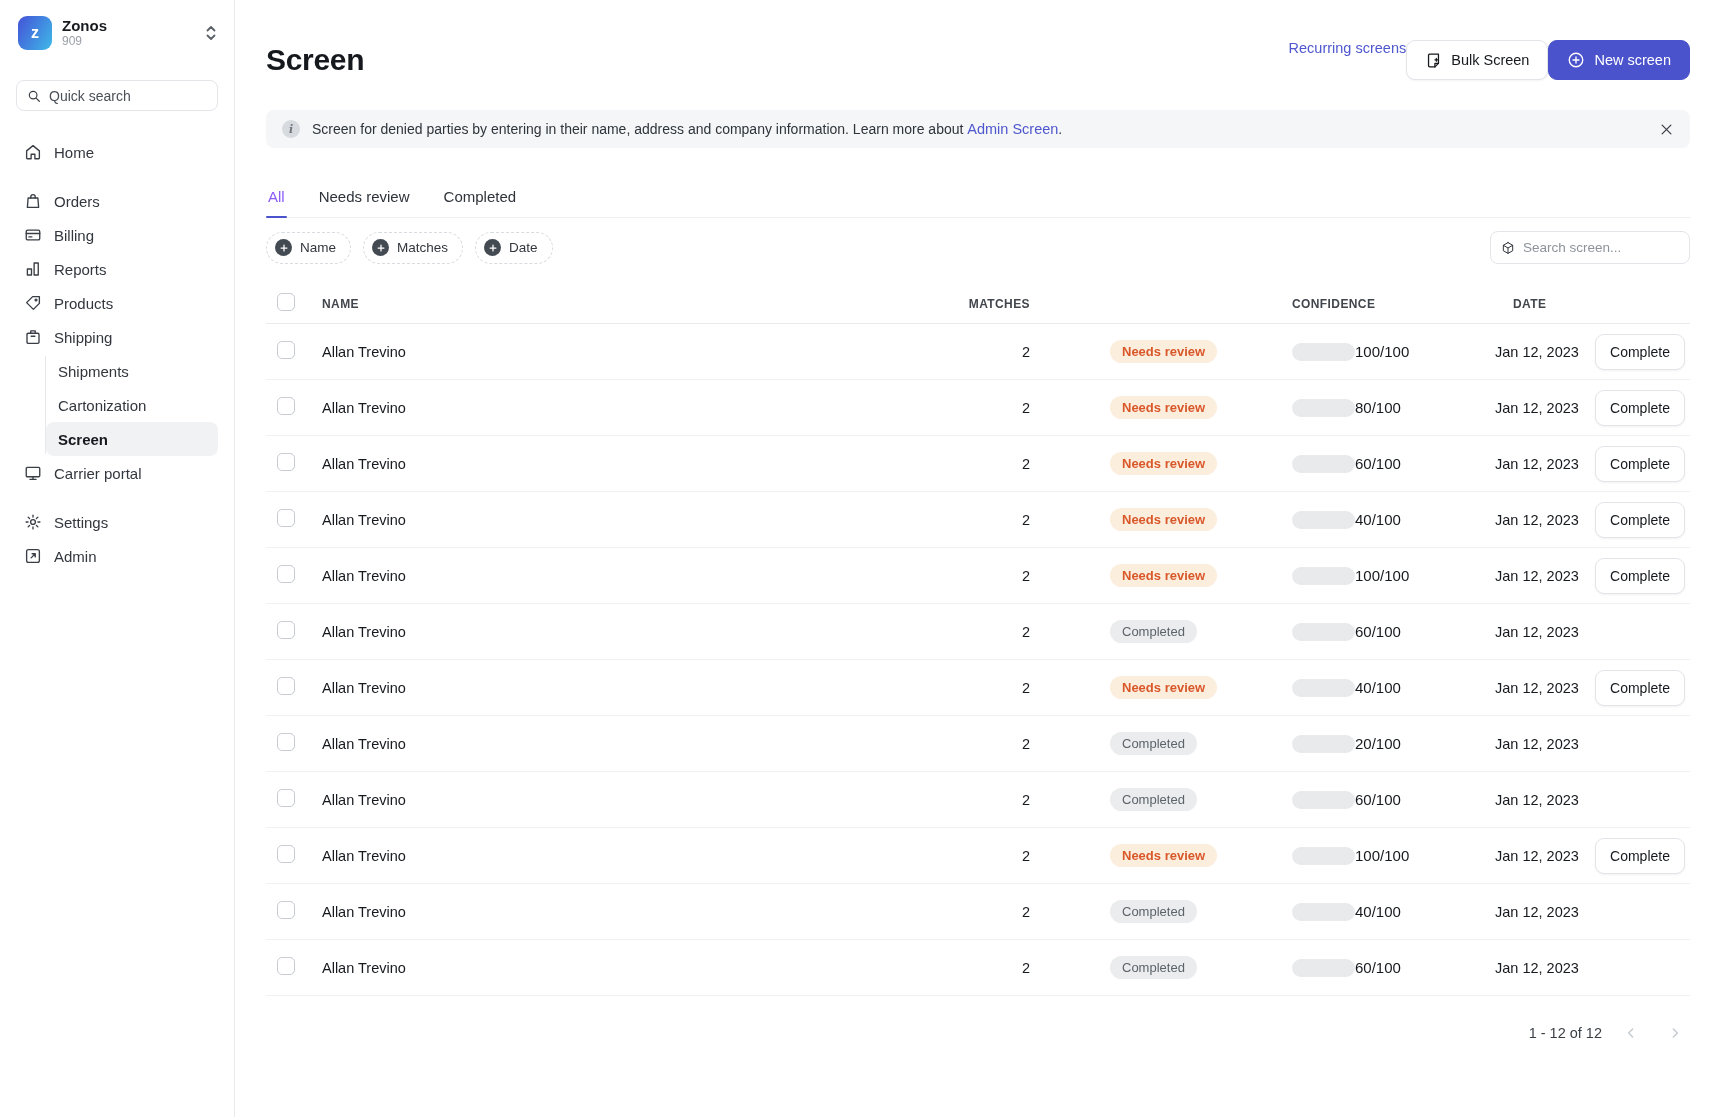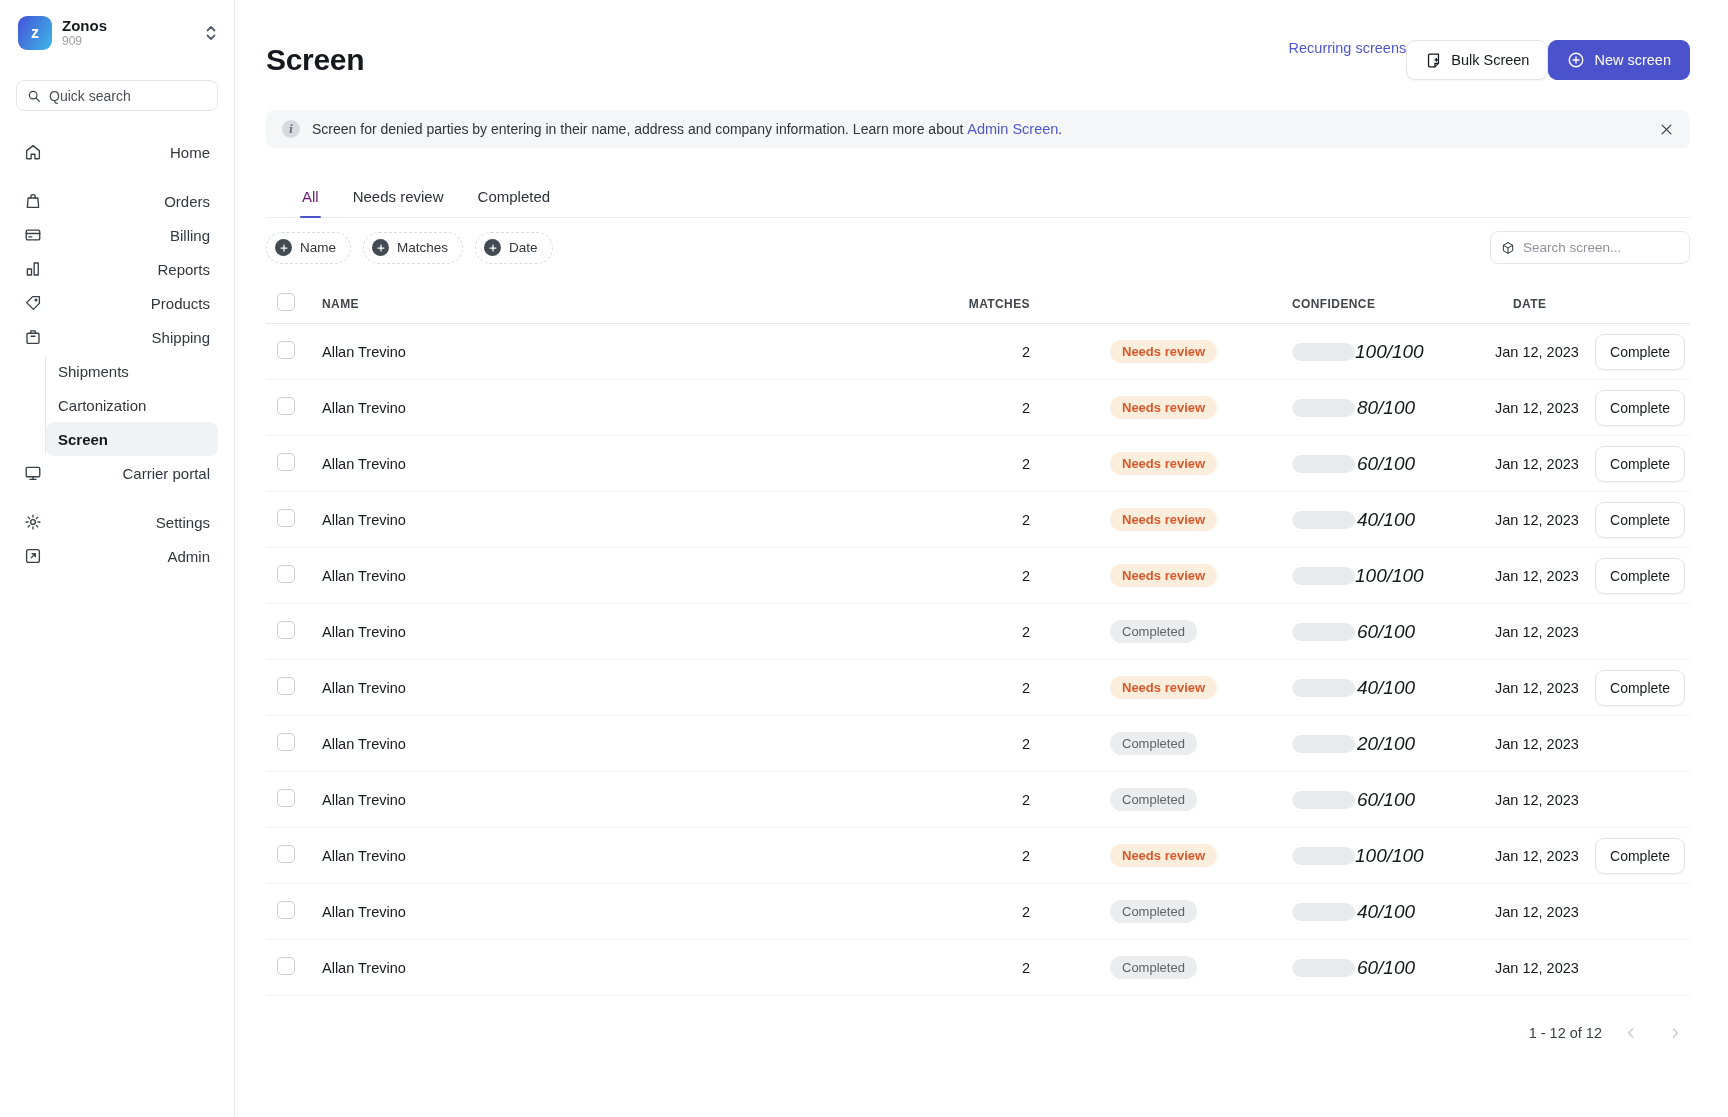--- a/index.html
+++ b/index.html
@@ -19,21 +19,21 @@
   .org-sub{font-size:12px;color:#9AA0A8;}
   .org-toggle{color:#5a6068;display:flex;align-items:center;cursor:pointer;}
   .qsearch{margin-top:30px;height:31px;border:1px solid #E3E5E9;border-radius:8px;
     display:flex;align-items:center;gap:8px;padding:0 10px;background:#fff;}
   .qsearch svg{color:#3a3f46;}
   .qsearch input{border:0;outline:0;font-size:14px;color:#3a3f46;width:100%;
     font-family:"Liberation Sans",sans-serif;background:transparent;}
   .qsearch input::placeholder{color:#4a5058;}
   nav{margin-top:24px;flex:1;display:flex;flex-direction:column;}
   .nav-item{height:34px;display:flex;align-items:center;gap:12px;padding:0 8px;
-    font-size:15px;color:#32373e;border-radius:8px;cursor:pointer;justify-content:space-between;}
+    font-size:15px;color:#32373e;border-radius:8px;cursor:pointer;}
   .nav-item svg{color:#3a3f46;flex:0 0 auto;}
   .gap-after{margin-bottom:15px;}
   .sub-wrap{position:relative;padding-left:30px;}
   .sub-wrap:before{content:"";position:absolute;left:29px;top:2px;bottom:2px;width:1px;background:#E5E7EA;}
   .sub-item{height:34px;display:flex;align-items:center;font-size:15px;color:#32373e;
     padding:0 12px;border-radius:8px;cursor:pointer;}
   .sub-item.active{background:#F1F2F4;font-weight:700;color:#16191d;}
   .user{display:flex;align-items:center;gap:11px;padding:4px 2px 0 2px;}
   .avatar{width:36px;height:36px;border-radius:50%;overflow:hidden;flex:0 0 auto;}
   .user-meta{line-height:1.2;}
@@ -52,21 +52,21 @@
     box-shadow:0 1px 2px rgba(20,24,28,.05);}
   .btn-primary{background:#4A52CC;border:1px solid #4A52CC;color:#fff;}
   .banner{margin-top:30px;height:38px;background:#F5F6F7;border-radius:8px;
     display:flex;align-items:center;gap:12px;padding:0 16px;font-size:14px;color:#2e343b;}
   .info-dot{width:18px;height:18px;border-radius:50%;background:#D7DADE;color:#70767E;
     font-size:11px;font-weight:700;display:flex;align-items:center;justify-content:center;
     font-family:"DejaVu Serif",serif;font-style:italic;}
   .banner .close{margin-left:auto;color:#3a3f46;cursor:pointer;display:flex;}
   .tabs{margin-top:34px;display:flex;gap:30px;border-bottom:1px solid #EDEEF0;}
   .tab{font-size:15px;color:#2e333a;padding:6px 2px 12px 2px;position:relative;cursor:pointer;}
-  .tab.active{color:#701a75;margin-left:34px;}
+  .tab.active{color:#8b5cf6;}
   .tab.active:after{content:"";position:absolute;left:0;right:0;bottom:-1px;height:2.5px;
     background:#4A52CC;border-radius:2px;}
   .filter-row{margin-top:13px;display:flex;align-items:center;}
   .chips{display:flex;gap:12px;}
   .chip{height:32px;border:1.5px dashed #D8DBDF;border-radius:16px;display:inline-flex;
     align-items:center;gap:8px;padding:0 14px 0 8px;font-size:13.5px;color:#32373e;cursor:pointer;background:#fff;}
   .plus-dot{width:17px;height:17px;border-radius:50%;background:#434A52;color:#fff;
     display:flex;align-items:center;justify-content:center;}
   .tsearch{margin-left:auto;width:200px;height:33px;border:1px solid #E3E5E9;border-radius:8px;
     display:flex;align-items:center;gap:8px;padding:0 10px;background:#fff;}
@@ -84,21 +84,21 @@
   .cb{width:18px;height:18px;border:1.5px solid #C8CCD2;border-radius:5px;background:#fff;
     display:inline-block;cursor:pointer;}
   .c-matches{text-align:right;}
   .c-status{padding-left:80px;}
   .badge{display:inline-block;font-size:13px;border-radius:13px;padding:5px 12px;line-height:1;}
   .badge.review{background:#FCEEDD;color:#D9582A;font-weight:700;}
   .badge.done{background:#EBECEE;color:#5C636B;font-weight:500;}
   .c-conf{display:flex;align-items:center;}
   .track{width:63px;height:18px;border-radius:9px;background:#E9EAEC;overflow:hidden;flex:0 0 auto;}
   .fill{height:100%;border-radius:9px;}
-  .score{flex:1;text-align:center;font-size:19px;font-style:italic;}
+  .score{flex:1;text-align:left;font-size:15px;}
   .c-date{padding-left:78px;}
   .c-action{display:flex;justify-content:flex-end;padding-right:5px;}
   .complete-btn{width:90px;height:36px;background:#fff;border:1px solid #E2E4E8;border-radius:9px;
     font-size:14px;color:#16191d;cursor:pointer;box-shadow:0 1px 2px rgba(20,24,28,.05);
     font-family:"Liberation Sans",sans-serif;}
   .pagination{margin-top:22px;display:flex;align-items:center;justify-content:flex-end;gap:14px;
     font-size:14.5px;color:#3a3f45;}
   .pg-btn{width:30px;height:30px;display:flex;align-items:center;justify-content:center;
     color:#C6CBD0;cursor:pointer;}
 </style>

